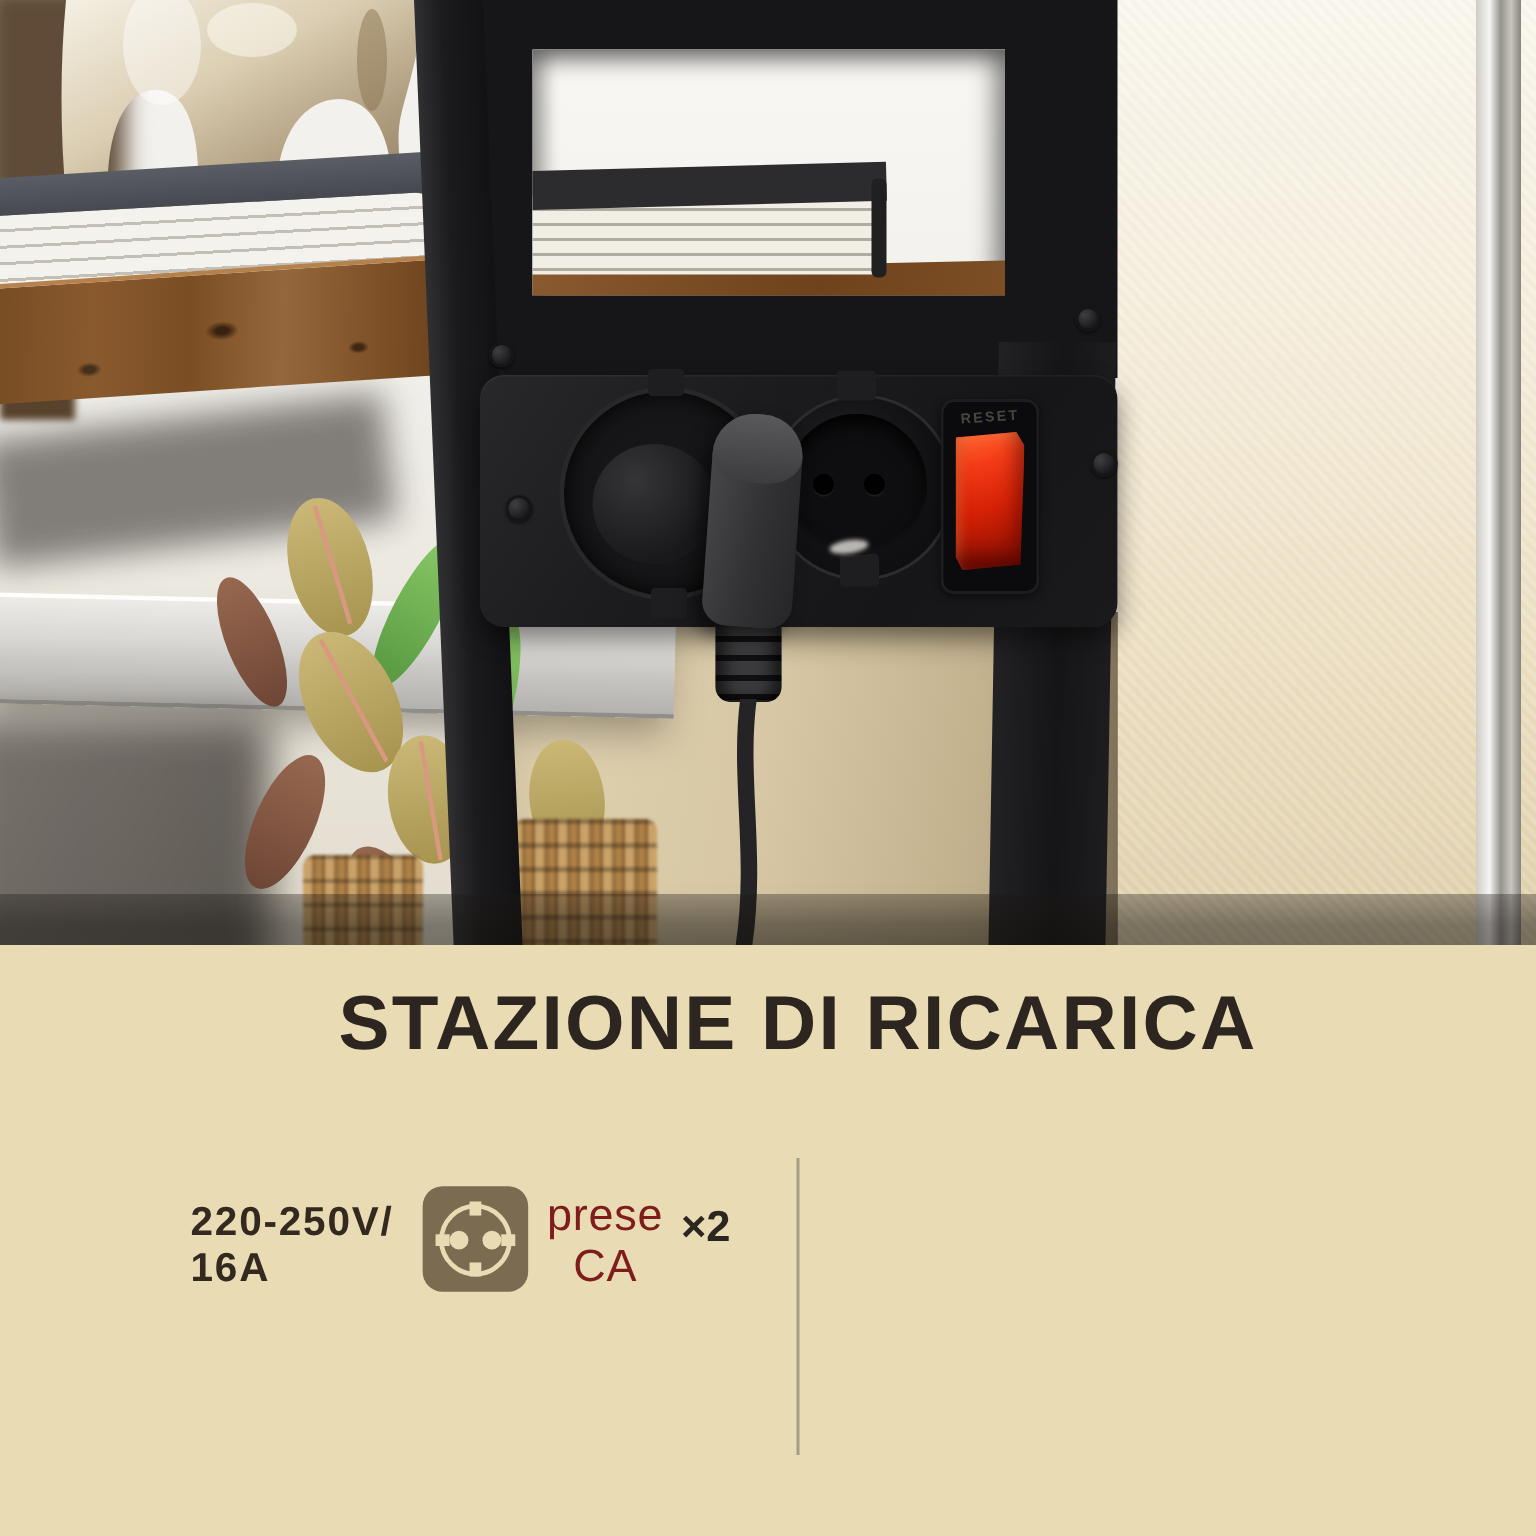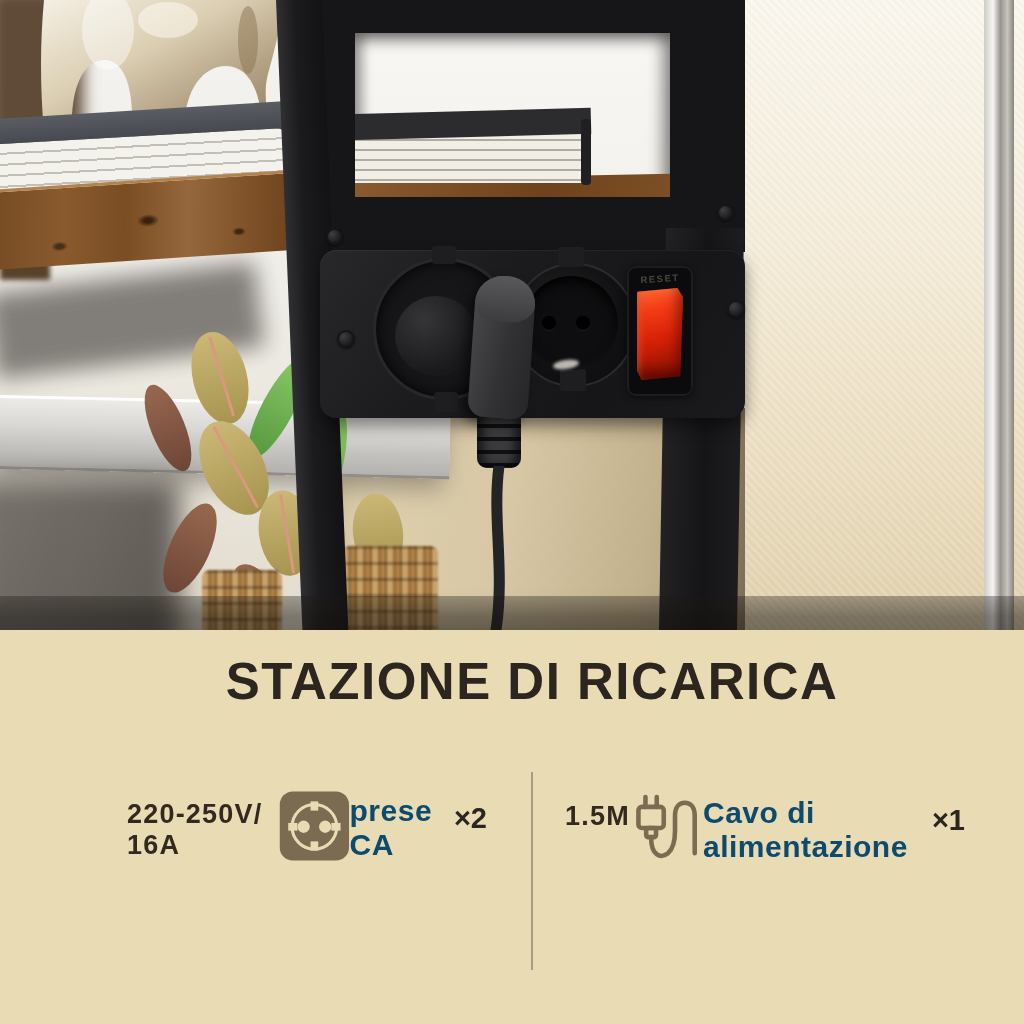--- a/index.html
+++ b/index.html
@@ -123,21 +123,21 @@
 
   
   .info { position:absolute; left:0; top:630px; width:1024px; height:394px; background:#e9dcb5;margin-left:20px; }
   .info-title { position:absolute; left:0; top:22px; width:100%; text-align:center;
     font-size:51px; font-weight:700; letter-spacing:1.5px; color:#2d251f; }
   .col { position:absolute; top:130px; display:flex; flex-direction:row; align-items:center; }
   .col-left  { left:107px; width:360px; }
   .col-right { left:545px; width:400px; }
   .spec { font-size:27px; font-weight:700; letter-spacing:1.2px; color:#33291f; height:34px; }
   .spec-icon { margin-top:20px; }
-  .item-label { margin-top:24px; font-size:30px; font-weight:700; letter-spacing:.5px; color:#0c4a6e; }
+  .item-label { margin-top:24px; font-size:30px; font-weight:400; letter-spacing:.5px; color:#7f1d1d;text-align:center; }
   .item-count { margin-top:4px; font-size:29px; font-weight:700; color:#2c2620; }
   .divider { position:absolute; left:511px; top:142px; width:2px; height:198px; background:#a69c82; }
 </style>
 </head>
 <body>
 
 <div class="canvas">
 
   <div class="photo">
     <div class="abs left-wall"></div>
@@ -266,28 +266,14 @@
         <rect x="41" y="66" width="10" height="12" fill="#e9dcb5"></rect>
         <rect x="12" y="42" width="12" height="10" fill="#e9dcb5"></rect>
         <rect x="68" y="42" width="12" height="10" fill="#e9dcb5"></rect>
       </svg>
       <div class="item-label">prese CA</div>
       <div class="item-count">×2</div>
     </div>
 
     <div class="divider"></div>
 
-    <div class="col col-right">
-      <div class="spec">1.5M</div>
-      <svg class="spec-icon" width="104" height="96" viewBox="0 0 104 96">
-        <g fill="none" stroke="#7b6b50" stroke-width="6.5" stroke-linecap="round" stroke-linejoin="round">
-          <path d="M22,4 V18"></path>
-          <path d="M38,4 V18"></path>
-          <rect x="12" y="18" width="36" height="30" rx="5"></rect>
-          <rect x="23" y="48" width="14" height="13" rx="3"></rect>
-          <path d="M30,61 C30,88 44,92 54,84 C62,77 64,66 64,52 L64,30 C64,18 70,12 78,12 C86,12 92,18 92,30 L92,84"></path>
-        </g>
-      </svg>
-      <div class="item-label">Cavo di alimentazione</div>
-      <div class="item-count">×1</div>
-    </div>
   </div>
 </div>
 
 </body></html>

